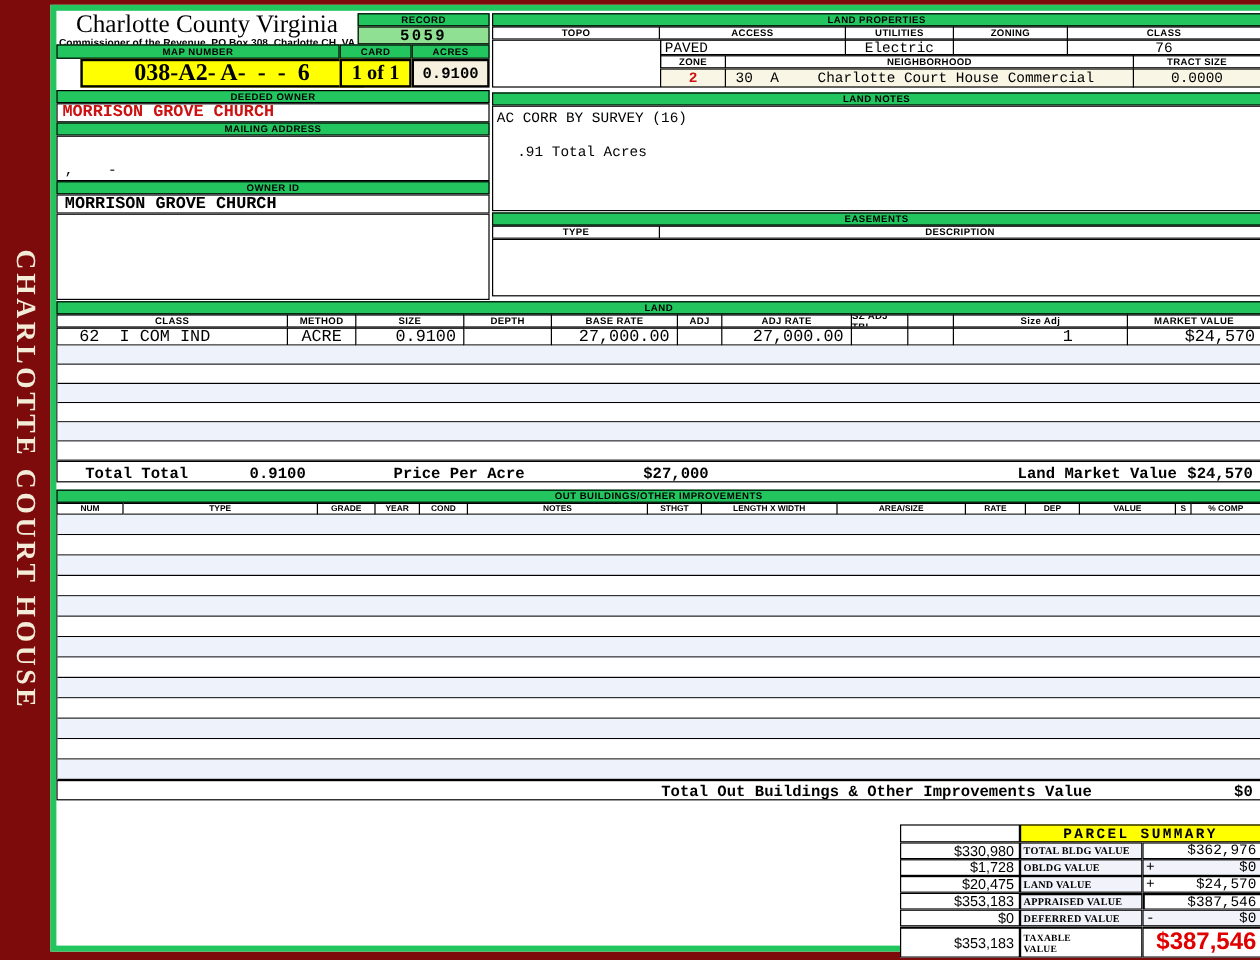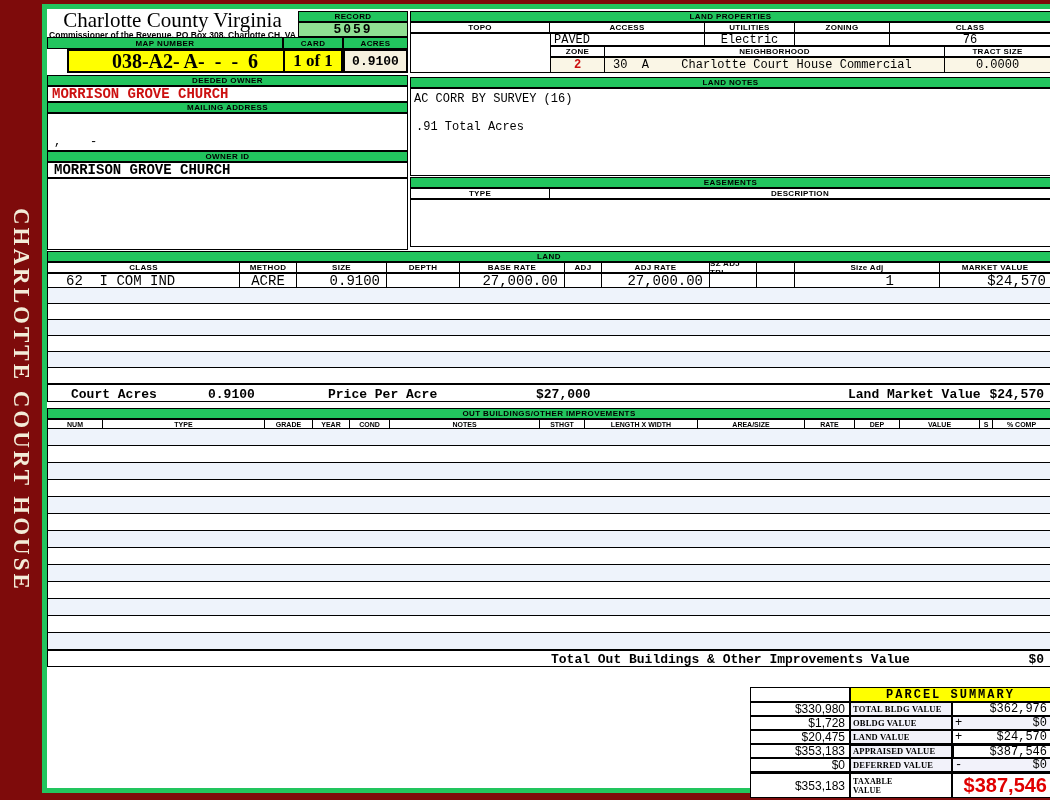--- a/index.html
+++ b/index.html
@@ -123,21 +123,21 @@
       <div class="left-cell" style="background:#faf6e6;">
         <span class="pre" style="padding-left:8px;">30  A</span>
         <span style="flex:1;text-align:center;">Charlotte Court House Commercial</span>
       </div>
       <div style="background:#faf6e6;">0.0000</div>
     </div>
 
     <div class="bar" style="left:363px;top:68px;width:641px;height:11px;">LAND NOTES</div>
     <div class="box mono" style="left:363px;top:79px;width:641px;height:88px;font-size:12px;">
       <div style="position:absolute;left:3px;top:3px;">AC CORR BY SURVEY (16)</div>
-      <div style="position:absolute;left:5px;top:31px;">.91 Total Acres</div>
+      <div style="position:absolute;left:20px;top:31px;">.91 Total Acres</div>
     </div>
 
     <div class="bar" style="left:363px;top:168px;width:641px;height:11px;">EASEMENTS</div>
     <div class="grid-row hdr8" style="left:363px;top:179px;width:641px;height:11px;grid-template-columns:140px 501px;">
       <div>TYPE</div>
       <div>DESCRIPTION</div>
     </div>
     <div class="box" style="left:363px;top:190px;width:641px;height:48px;"></div>
 
     <div class="bar" style="left:0;top:242px;width:1004px;height:11px;">LAND</div>
@@ -173,21 +173,21 @@
     <div style="position:absolute;left:0;top:279px;width:1004px;border-left:1px solid #000;border-right:1px solid #000;">
         <div class="empty-row alt" style="height: 16px;"></div>
         <div class="empty-row" style="height: 16px;"></div>
         <div class="empty-row alt" style="height: 16px;"></div>
         <div class="empty-row" style="height: 16px;"></div>
         <div class="empty-row alt" style="height: 16px;"></div>
         <div class="empty-row" style="height: 16px;"></div>
       </div>
 
     <div class="mono" style="position:absolute;left:0;top:375px;width:1004px;height:18px;border:1px solid #000;font-weight:bold;font-size:13px;background:#fff;">
-      <span style="position:absolute;left:23px;top:2px;">Court Acres</span>
+      <span style="position:absolute;left:23px;top:2px;">Total Total</span>
       <span style="position:absolute;left:160px;top:2px;">0.9100</span>
       <span style="position:absolute;left:280px;top:2px;">Price Per Acre</span>
       <span style="position:absolute;left:488px;top:2px;">$27,000</span>
       <span style="position:absolute;left:800px;top:2px;">Land Market Value</span>
       <span style="position:absolute;right:6px;top:2px;">$24,570</span>
     </div>
 
     <div class="bar" style="left:0;top:399px;width:1004px;height:11px;">OUT BUILDINGS/OTHER IMPROVEMENTS</div>
 
     <div class="grid-row" style="left:0;top:410px;width:1004px;height:10px;grid-template-columns:56px 162px 48px 37px 40px 150px 45px 113px 107px 50px 45px 80px 13px 58px;font-size:7px;font-weight:bold;">

